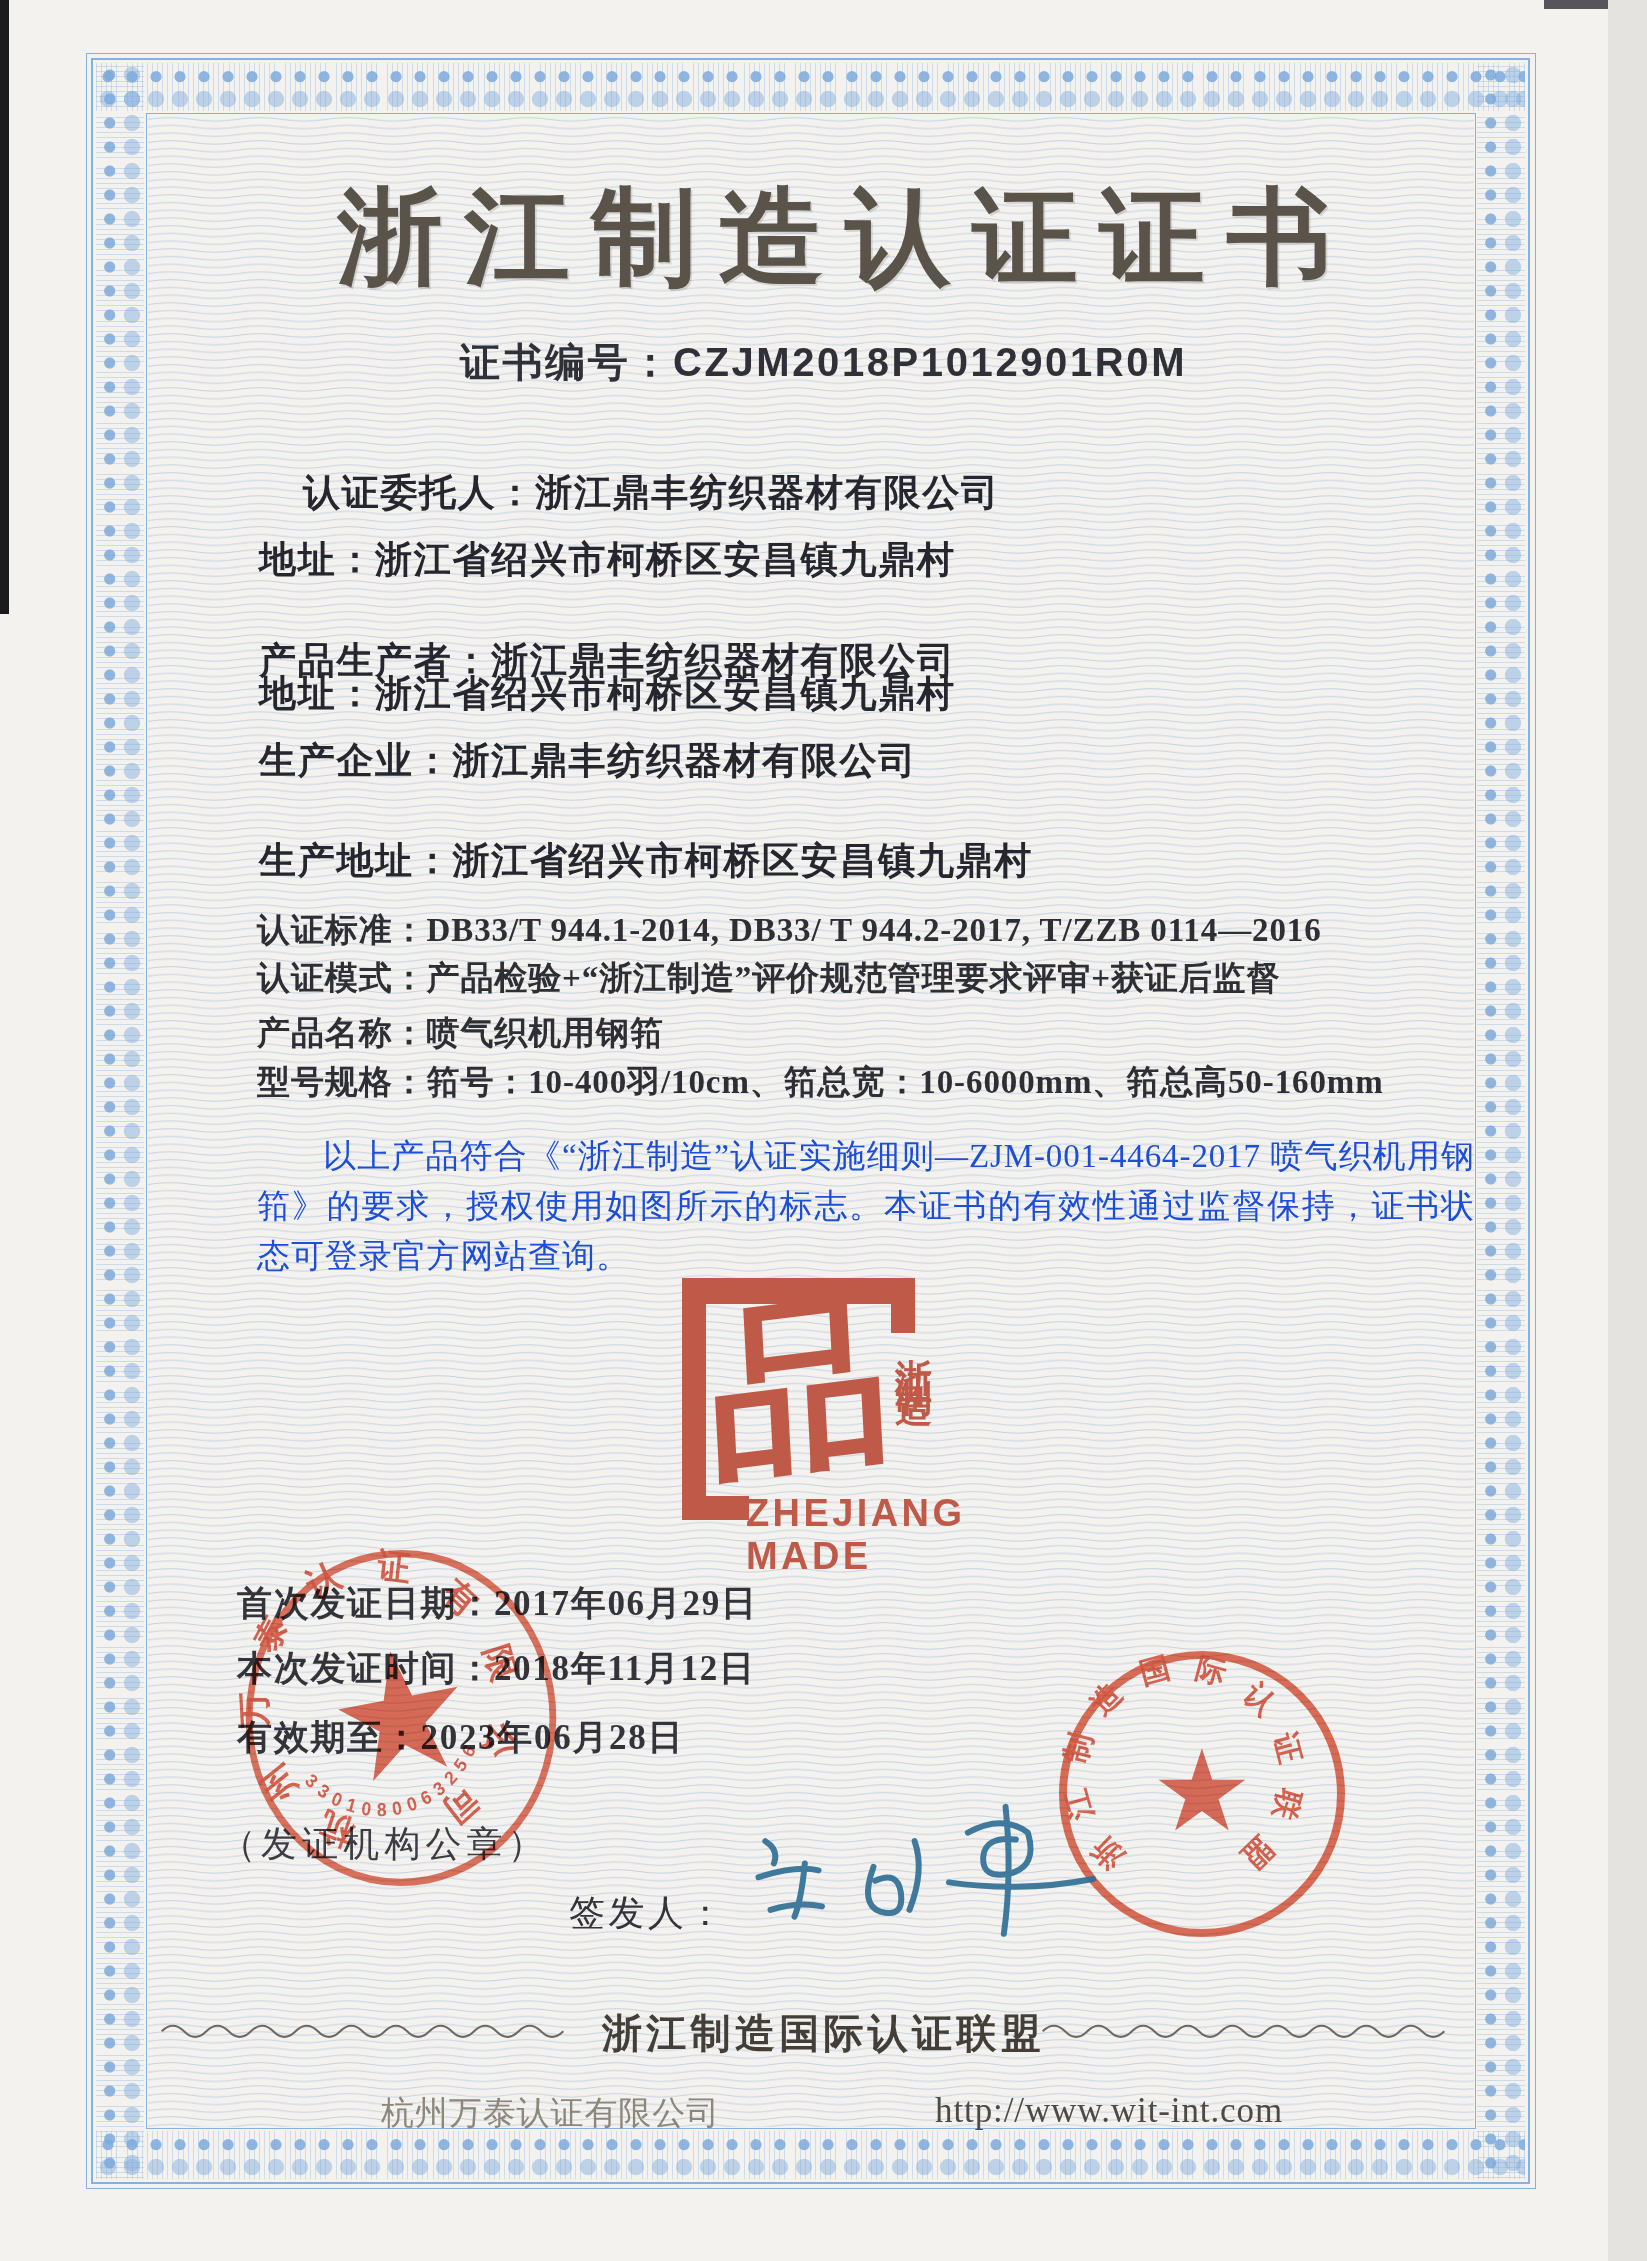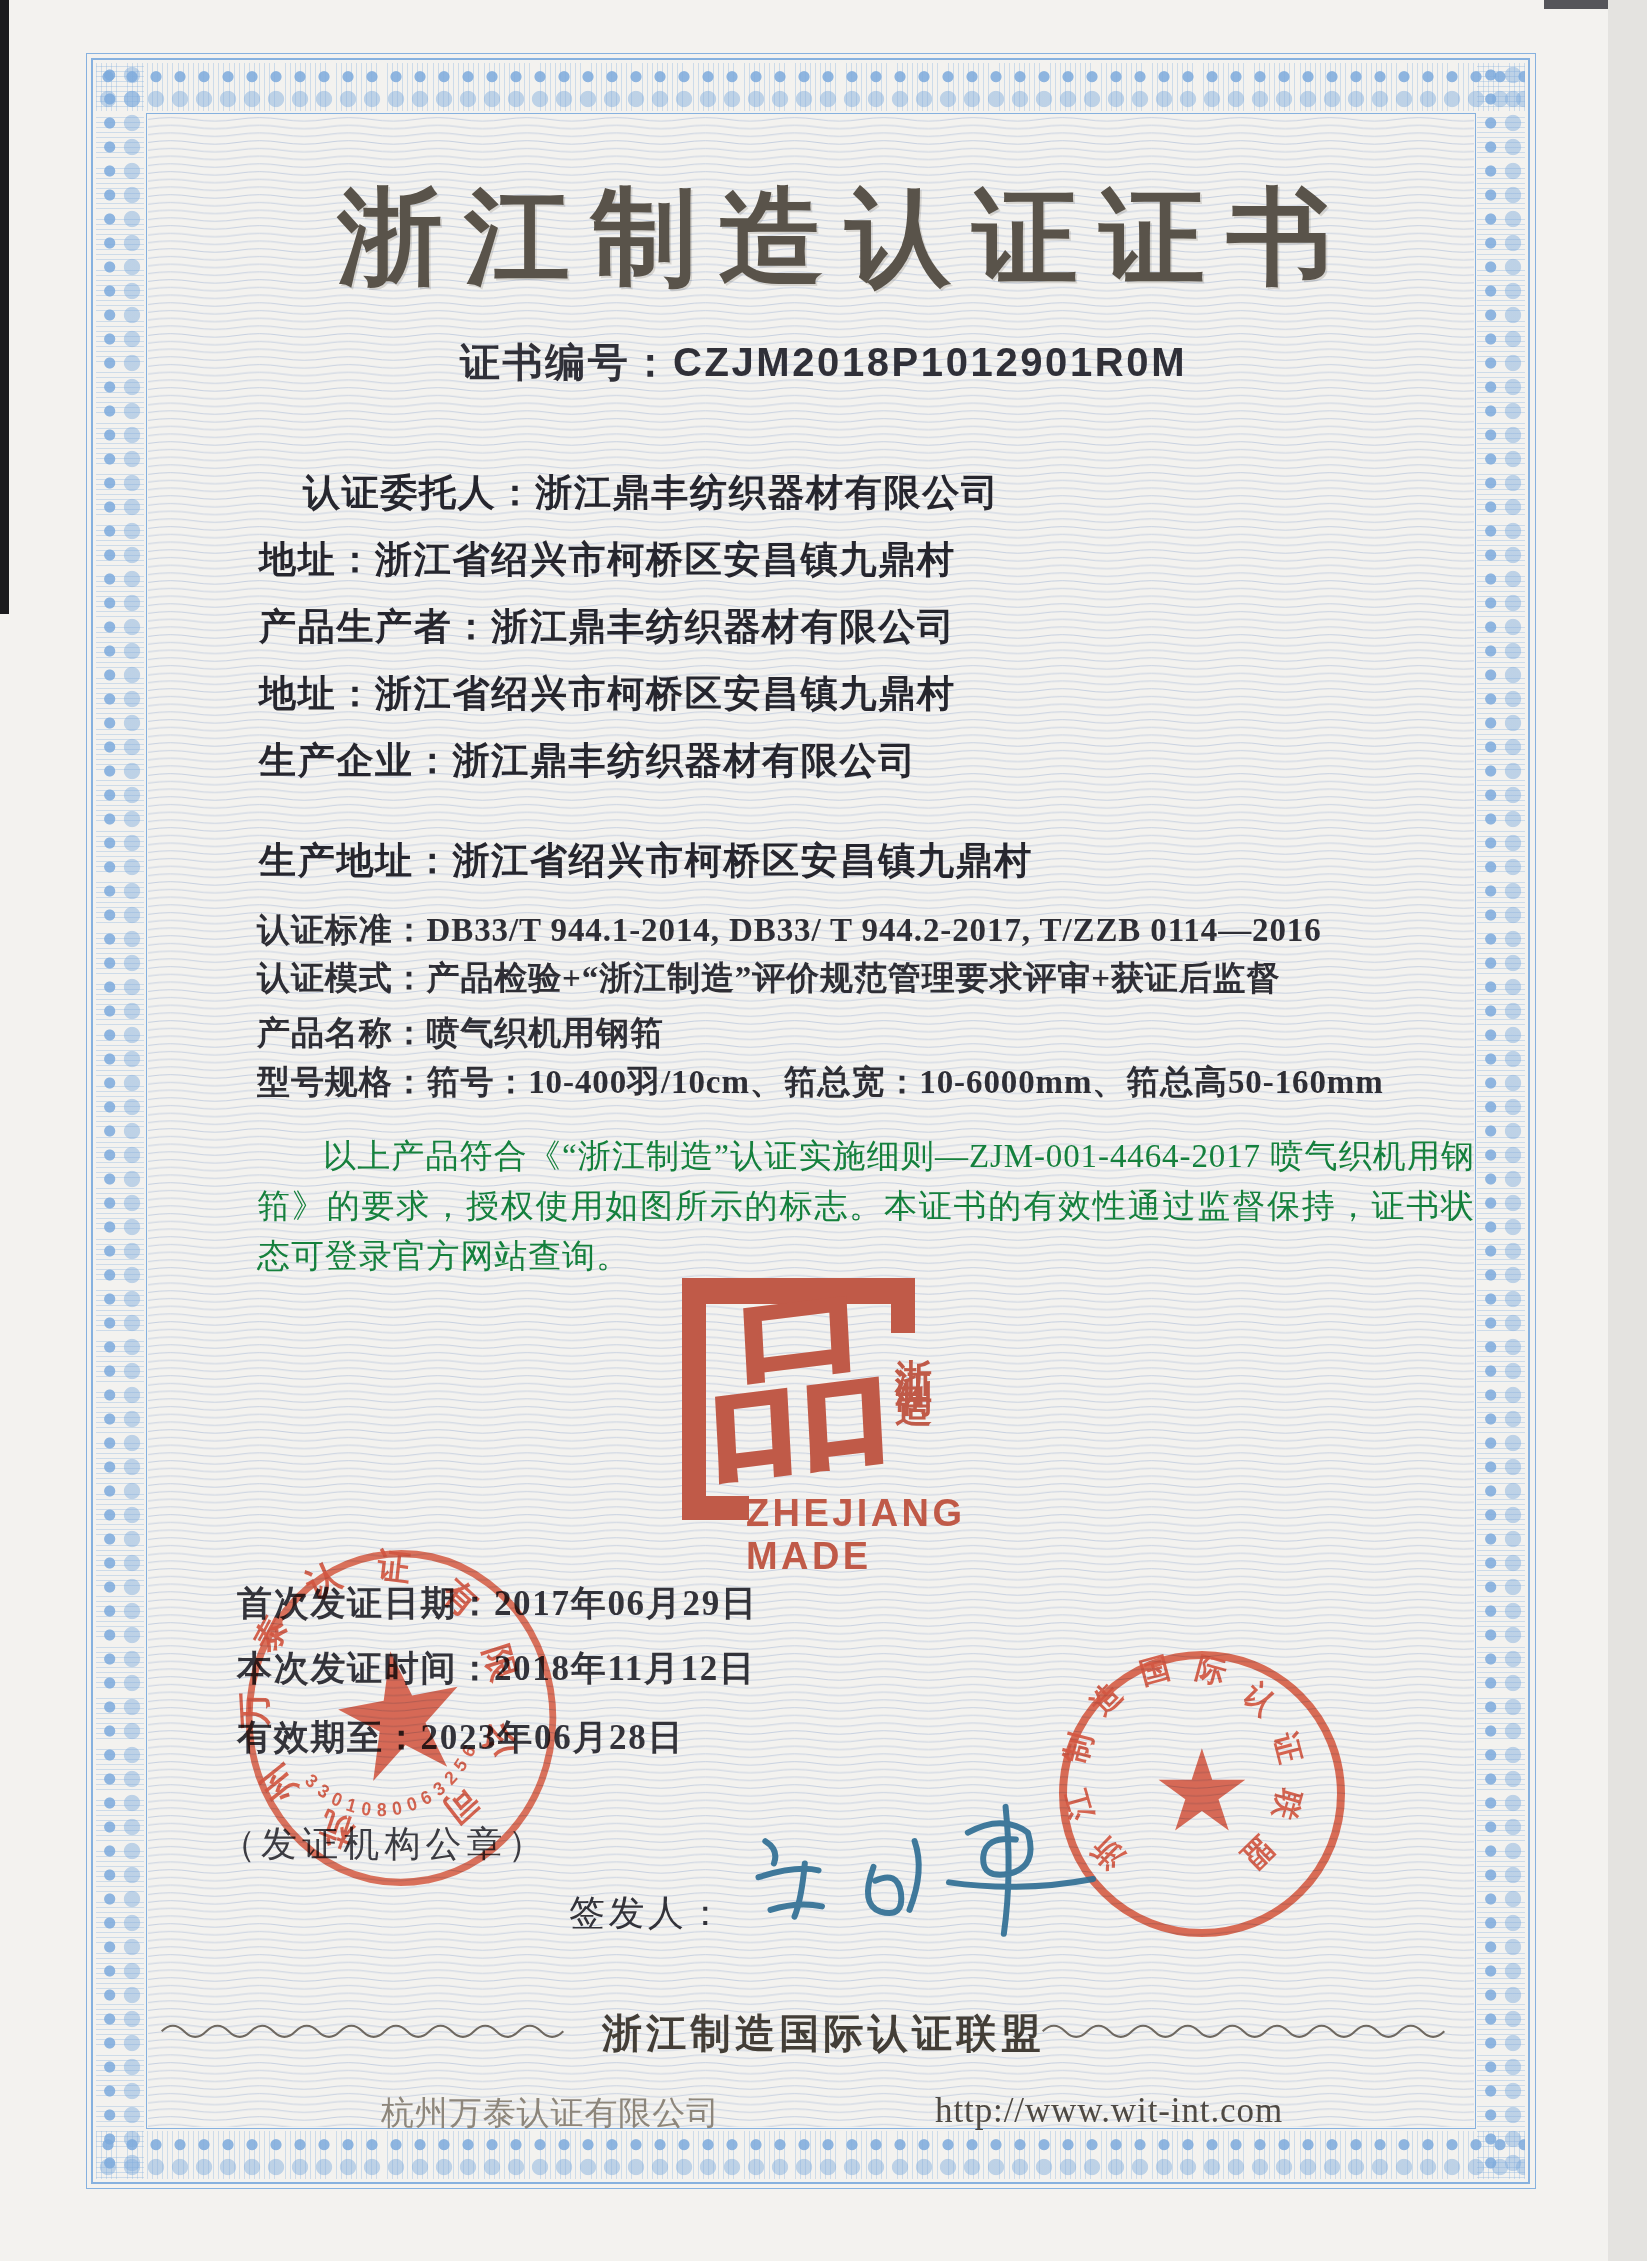--- a/index.html
+++ b/index.html
@@ -43,21 +43,21 @@
     top:168px;font-family:"DejaVu Serif",serif;font-weight:bold;
     font-size:105px;color:#59534a;letter-spacing:22px;padding-left:22px;
     text-shadow:1.7px 1.7px 0 rgba(89,83,74,.18);
   }
   #cert-no{top:335px;font-size:40px;font-weight:bold;color:#303038;letter-spacing:2.6px;}
   .info-line{left:259px;font-size:37px;font-weight:bold;color:#26262e;letter-spacing:1.7px;}
   .spec-line{left:257px;font-family:"Liberation Serif",serif;font-weight:600;font-size:33px;color:#2e2e35;letter-spacing:0.9px;}
   #statement{
     left:257px;top:1131px;width:1218px;
     font-family:"Liberation Serif",serif;font-size:33px;line-height:50px;
-    color:#15803d;text-align:justify;text-indent:2em;letter-spacing:0.9px;
+    color:#1d4ed8;text-align:justify;text-indent:2em;letter-spacing:0.9px;
   }
   
   #logo{left:682px;top:1278px;width:257px;height:270px;}
   .logo-red{background:#c05a48;}
   #logo-bar-top{left:0;top:0;width:233px;height:26px;}
   #logo-corner-right{left:209px;top:0;width:24px;height:55px;}
   #logo-bar-left{left:0;top:0;width:24px;height:242px;}
   #logo-corner-bl{left:0;top:218px;width:67px;height:24px;}
   #logo-pin{
     left:26px;top:8.6px;font-family:"DejaVu Serif",serif;font-weight:bold;
@@ -124,21 +124,21 @@
 </svg>
 
 <div class="abs center-row" id="title">浙江制造认证证书</div>
 
 <div class="abs center-row" id="cert-no">
   <span>证书编号：</span><span>CZJM2018P1012901R0M</span>
 </div>
 
 <div class="abs info-line" style="top:468px;margin-left:44px;">认证委托人：浙江鼎丰纺织器材有限公司</div>
 <div class="abs info-line" style="top:535px;">地址：浙江省绍兴市柯桥区安昌镇九鼎村</div>
-<div class="abs info-line" style="top:602px;text-align:center;">产品生产者：浙江鼎丰纺织器材有限公司</div>
+<div class="abs info-line" style="top:636px;text-align:center;">产品生产者：浙江鼎丰纺织器材有限公司</div>
 <div class="abs info-line" style="top:669px;">地址：浙江省绍兴市柯桥区安昌镇九鼎村</div>
 <div class="abs info-line" style="top:736px;">生产企业：浙江鼎丰纺织器材有限公司</div>
 <div class="abs info-line" style="top:804px;margin-top:32px;">生产地址：浙江省绍兴市柯桥区安昌镇九鼎村</div>
 
 <div class="abs spec-line" style="top:908px;">认证标准：DB33/T 944.1-2014, DB33/ T 944.2-2017, T/ZZB 0114—2016</div>
 <div class="abs spec-line" style="top:956px;">认证模式：产品检验+“浙江制造”评价规范管理要求评审+获证后监督</div>
 <div class="abs spec-line" style="top:1011px;">产品名称：喷气织机用钢筘</div>
 <div class="abs spec-line" style="top:1060px;">型号规格：筘号：10-400羽/10cm、筘总宽：10-6000mm、筘总高50-160mm</div>
 
 <div class="abs" id="statement">以上产品符合《“浙江制造”认证实施细则—ZJM-001-4464-2017 喷气织机用钢筘》的要求，授权使用如图所示的标志。本证书的有效性通过监督保持，证书状态可登录官方网站查询。</div>

